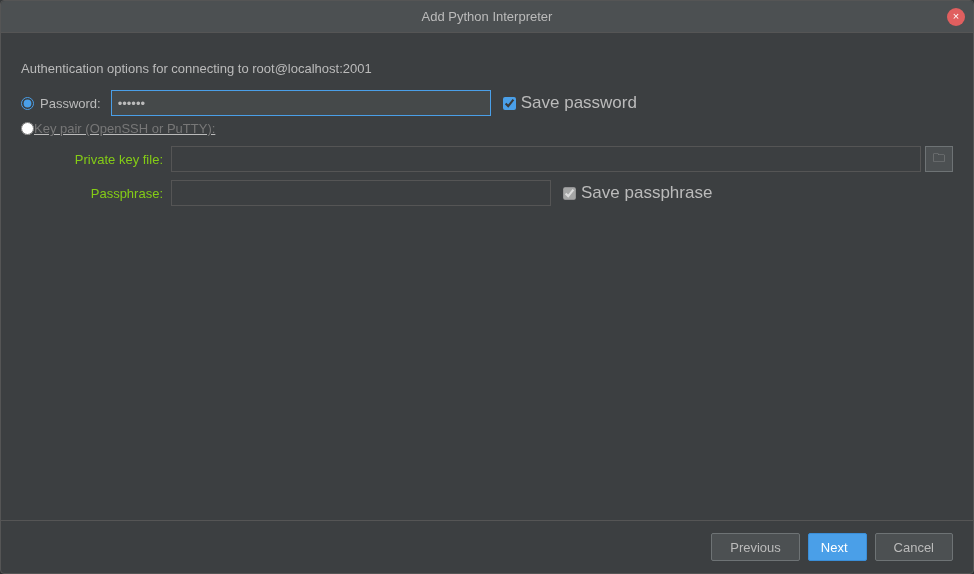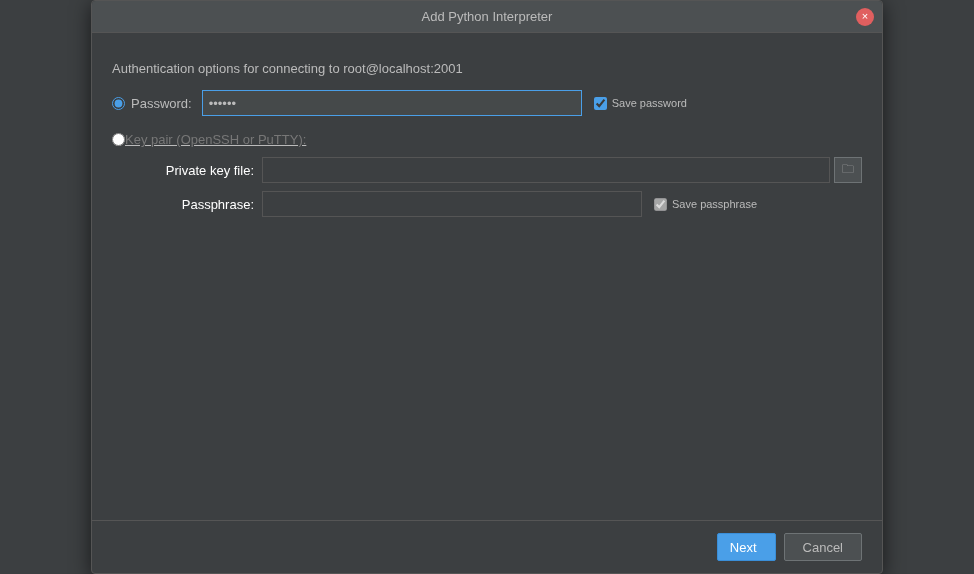--- a/index.html
+++ b/index.html
@@ -9,21 +9,21 @@
       display: flex;
       align-items: center;
       justify-content: center;
       min-height: 100vh;
       font-family: 'Segoe UI', Arial, sans-serif;
       font-size: 13px;
       color: #bbbbbb;
     }
 
     .dialog {
-      width: 792px;
+      width: 974px;
       height: 574px;
       background: #3c3f41;
       border: 1px solid #555555;
       border-radius: 4px;
       display: flex;
       flex-direction: column;
       box-shadow: 0 4px 20px rgba(0,0,0,0.6);
       position: relative;
     }
 
@@ -71,21 +71,21 @@
 
     .subtitle {
       color: #bbbbbb;
       font-size: 13px;
       margin-bottom: 14px;
     }
 
     .radio-row {
       display: flex;
       align-items: center;
-      margin-bottom: 16px;
+      margin-bottom: 5px;
     }
 
     .radio-row input[type="radio"] {
       margin-right: 6px;
       accent-color: #4a9fe8;
       cursor: pointer;
     }
 
     .radio-label {
       color: #bbbbbb;
@@ -119,21 +119,21 @@
     }
 
     .checkbox-row input[type="checkbox"] {
       margin-right: 5px;
       accent-color: #4a9fe8;
       cursor: pointer;
     }
 
     .checkbox-label {
       color: #bbbbbb;
-      font-size: 11px;
+      font-size: 17px;
     }
 
     .folder-btn {
       background: #4c5052;
       border: 1px solid #6e7375;
       color: #aaaaaa;
       cursor: pointer;
       height: 26px;
       width: 28px;
       display: flex;
@@ -184,21 +184,21 @@
     }
 
     .private-key-row {
       display: flex;
       align-items: center;
       margin-left: 22px;
       margin-bottom: 8px;
     }
 
     .private-key-label {
-      color: #ffffff;
+      color: #84cc16;
       font-size: 13px;
       min-width: 120px;
       text-align: right;
       margin-right: 8px;
     }
 
     .private-key-input-wrap {
       display: flex;
       flex: 1;
       align-items: center;
@@ -254,16 +254,17 @@
       <input type="password" class="field-input" value="" disabled="" style="max-width: 380px; background: rgb(60, 63, 65); border-color: rgb(85, 85, 85); color: rgb(119, 119, 119);">
       <div class="checkbox-row" style="margin-left:12px;">
         <input type="checkbox" id="save-passphrase" checked="" disabled="" style="">
         <label class="checkbox-label" for="save-passphrase">Save passphrase</label>
       </div>
     </div>
 
   </div>
 
   <div class="footer">
+    <button class="btn">Previous</button>
     <button class="btn btn-primary">Next</button>
     <button class="btn">Cancel</button>
   </div>
 </div>
 
 </body></html>

